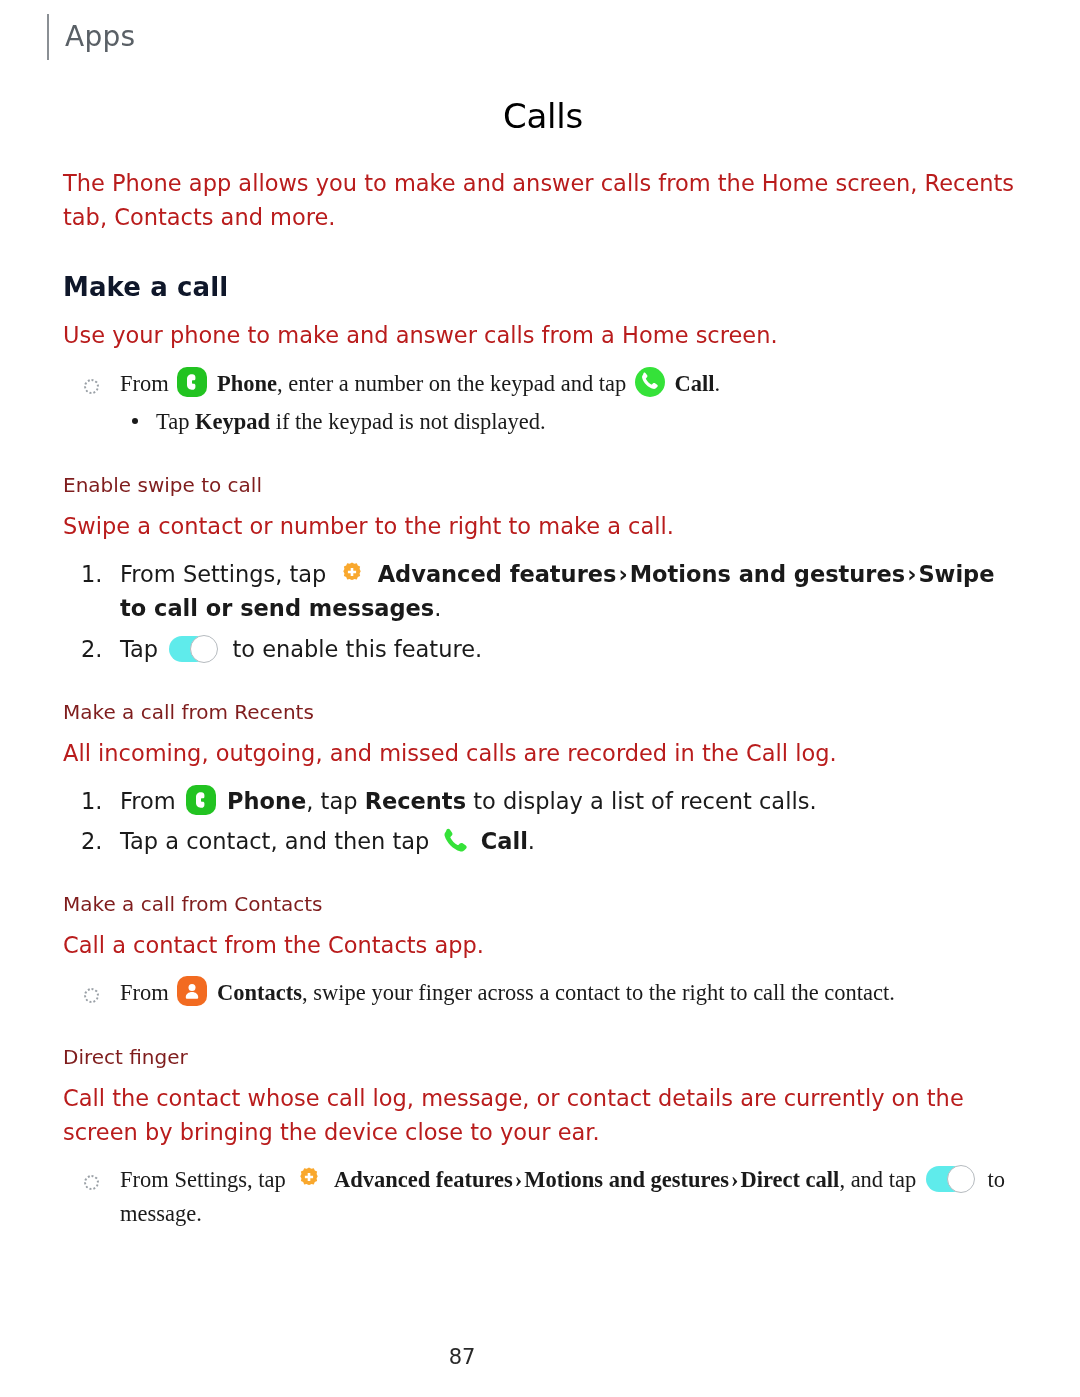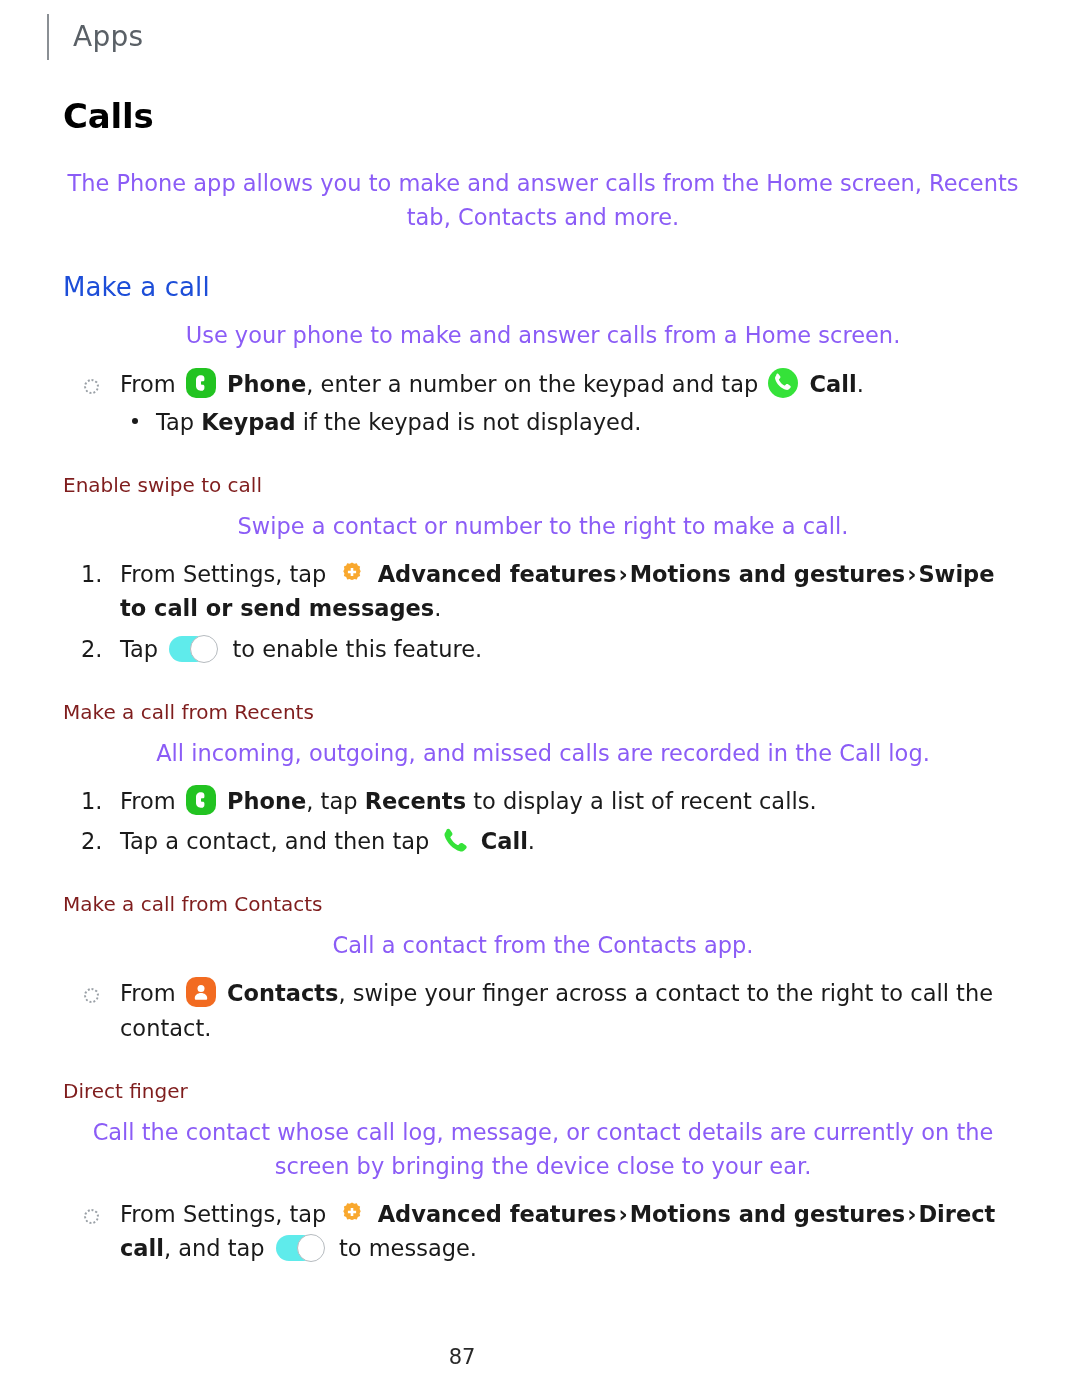--- a/index.html
+++ b/index.html
@@ -17,21 +17,20 @@
   .page { position: relative; width: 1080px; height: 1397px; padding: 0; }
 
   
   .running-header {
     position: absolute;
     left: 47px;
     top: 14px;
     display: flex;
     align-items: stretch;
     height: 46px;
-    gap: 8px;
   }
   .header-rule {
     width: 2px;
     background: #8a8f94;
     margin-right: 16px;
   }
   .header-label {
     font-size: 28px;
     color: #5a6066;
     letter-spacing: 0.3px;
@@ -42,64 +41,64 @@
   
   .content {
     position: absolute;
     left: 63px;
     top: 96px;
     width: 960px;
   }
 
   h1.page-title {
     font-size: 34px;
-    font-weight: 700;
+    font-weight: 400;
     letter-spacing: -0.2px;
     margin: 0 0 30px 0;
     color: #000;
+    text-align: center;
   }
 
   h2.section-title {
     font-size: 26px;
-    font-weight: 400;
+    font-weight: 700;
     margin: 38px 0 16px 0;
-    color: #1d4ed8;
+    color: #0f172a;
     letter-spacing: 0.1px;
   }
 
   h3.sub-title {
     font-size: 20px;
     font-weight: 400;
     margin: 34px 0 12px 0;
     color: #7f1d1d;
   }
 
   p.body-text {
     font-size: 22.5px;
     line-height: 1.52;
     margin: 0 0 6px 0;
-    color: #8b5cf6;
-    text-align: center;
+    color: #b91c1c;
   }
 
   
   ul.dot-list, ol.num-list, ul.sub-list {
     list-style: none;
     margin: 14px 0 0 0;
     padding: 0;
   }
   ul.dot-list > li, ol.num-list > li, ul.sub-list > li {
     position: relative;
     font-size: 22.5px;
     line-height: 1.52;
     margin-bottom: 6px;
   }
 
   
-  ul.dot-list > li { padding-left: 57px; }
+  ul.dot-list > li { padding-left: 57px; font-family: Liberation Serif, serif; }
   .ring-bullet {
     position: absolute;
     left: 21px;
     top: 12px;
     width: 15px;
     height: 15px;
     border-radius: 50%;
     border: 2px dotted #9aa0a6;
   }
 

